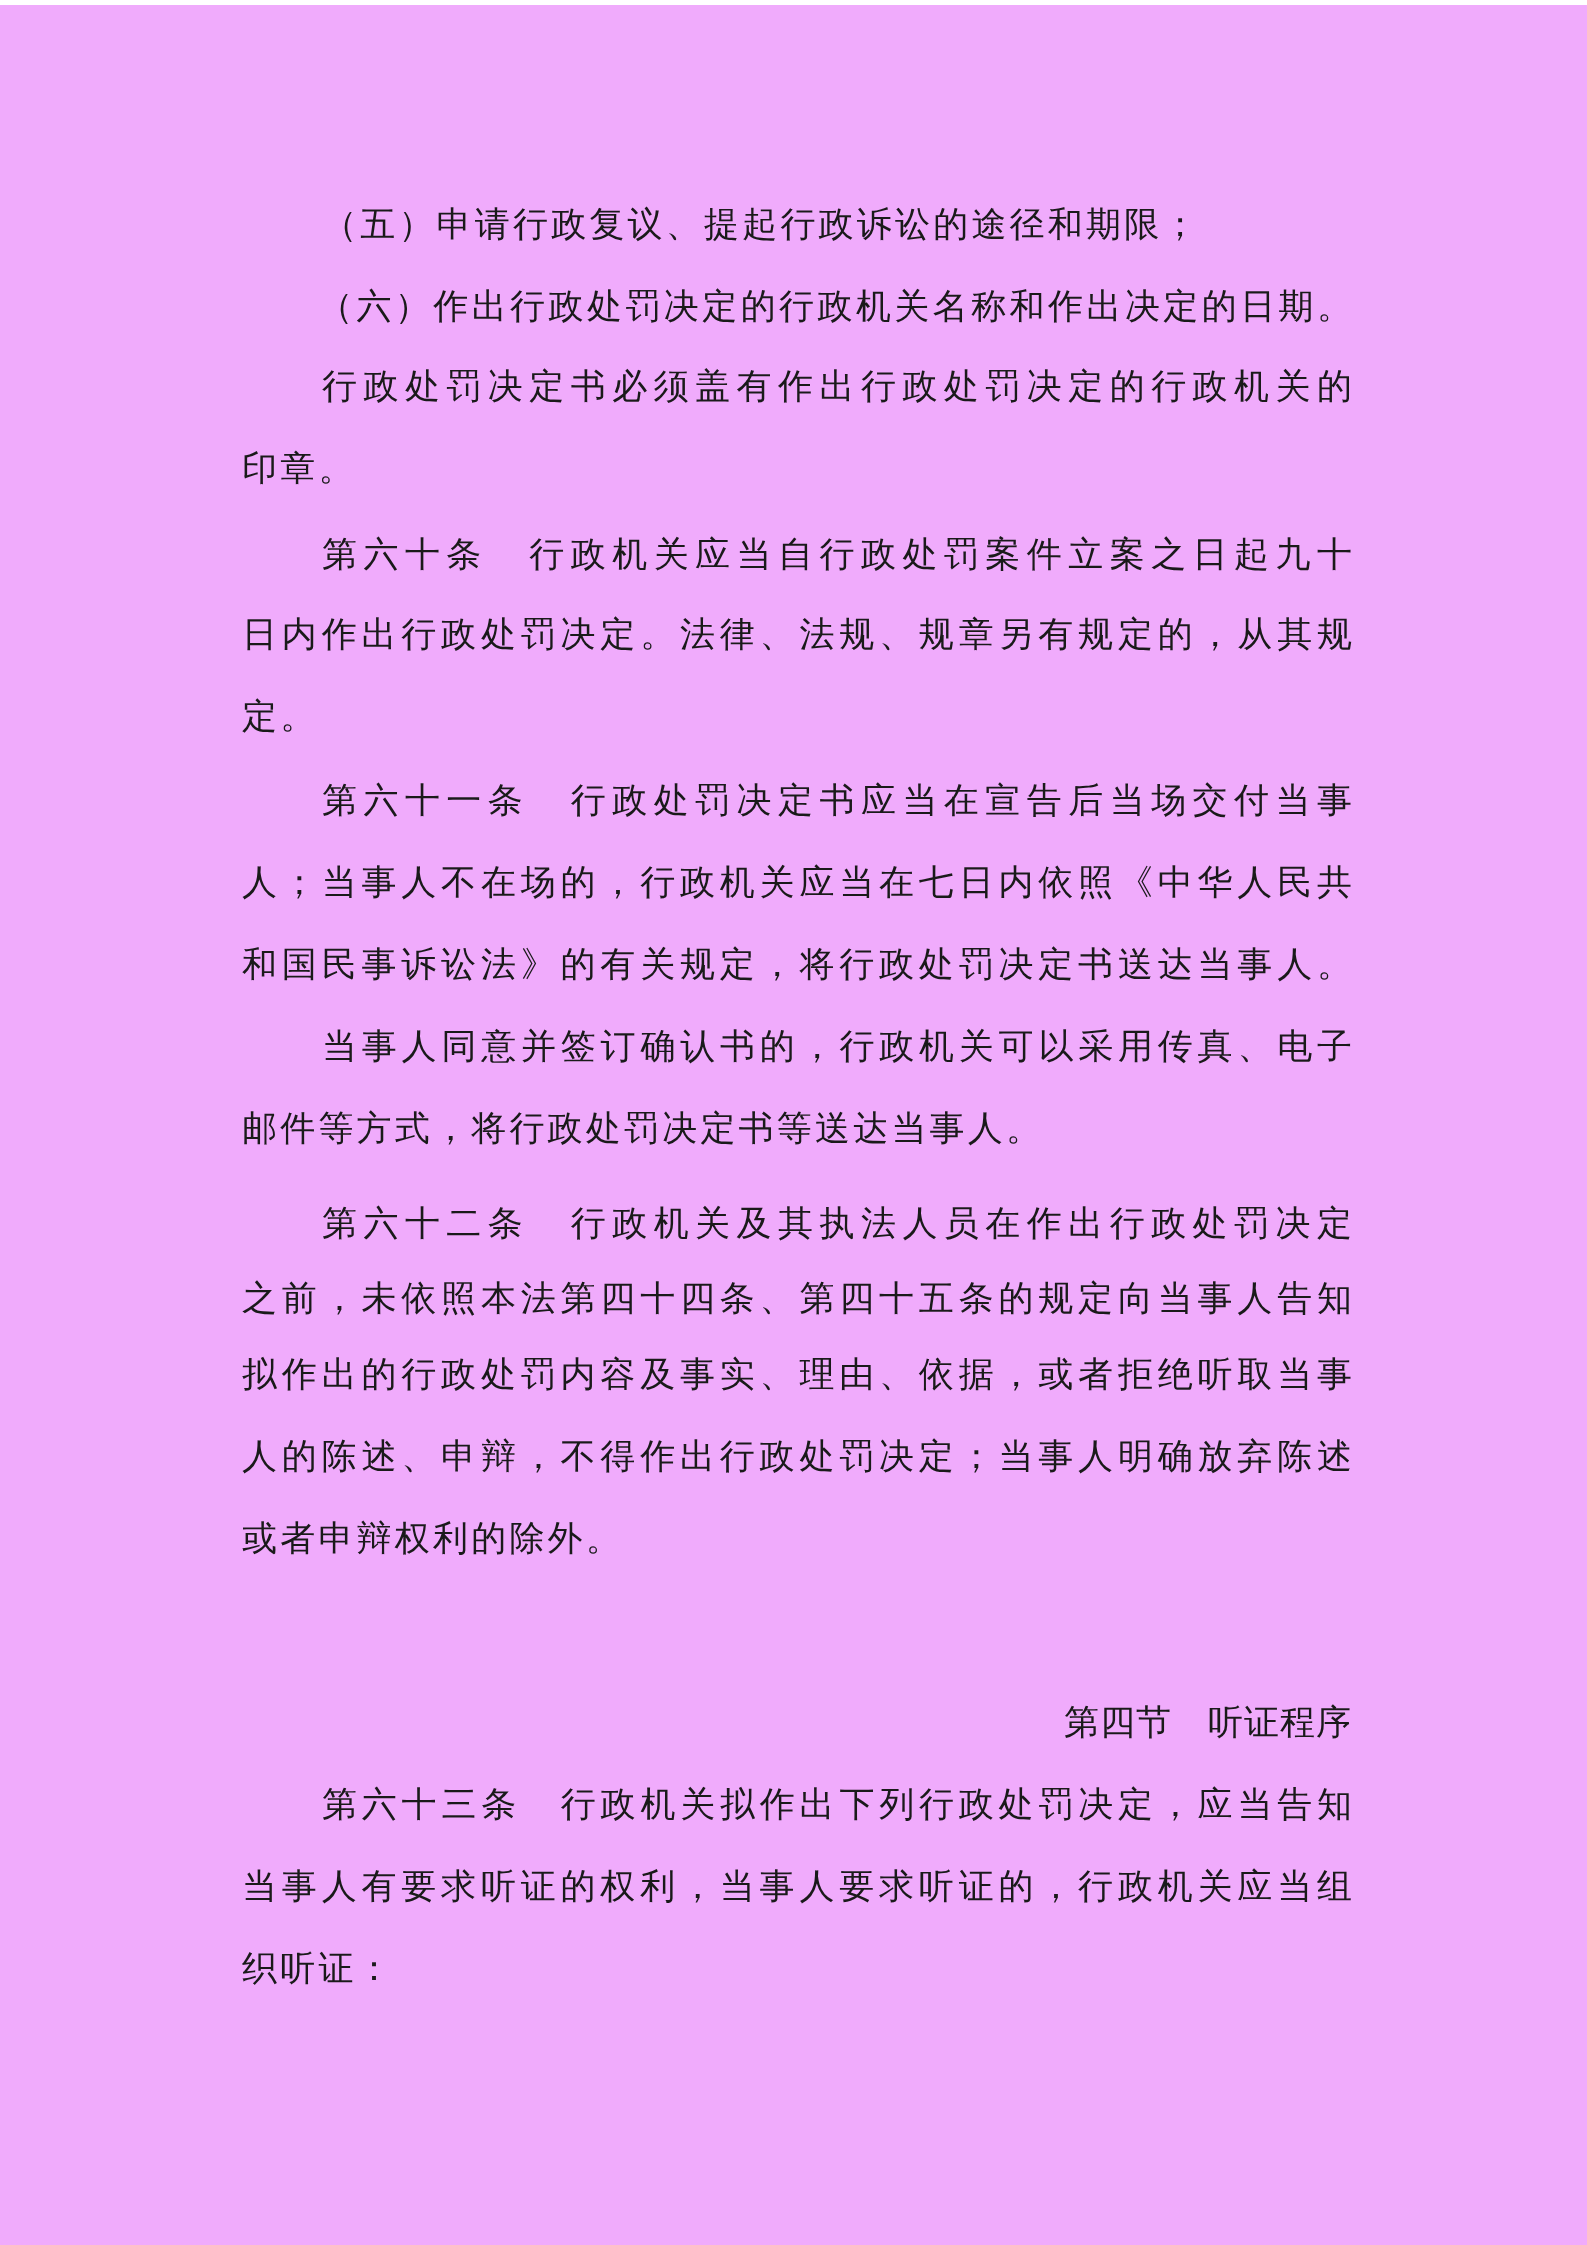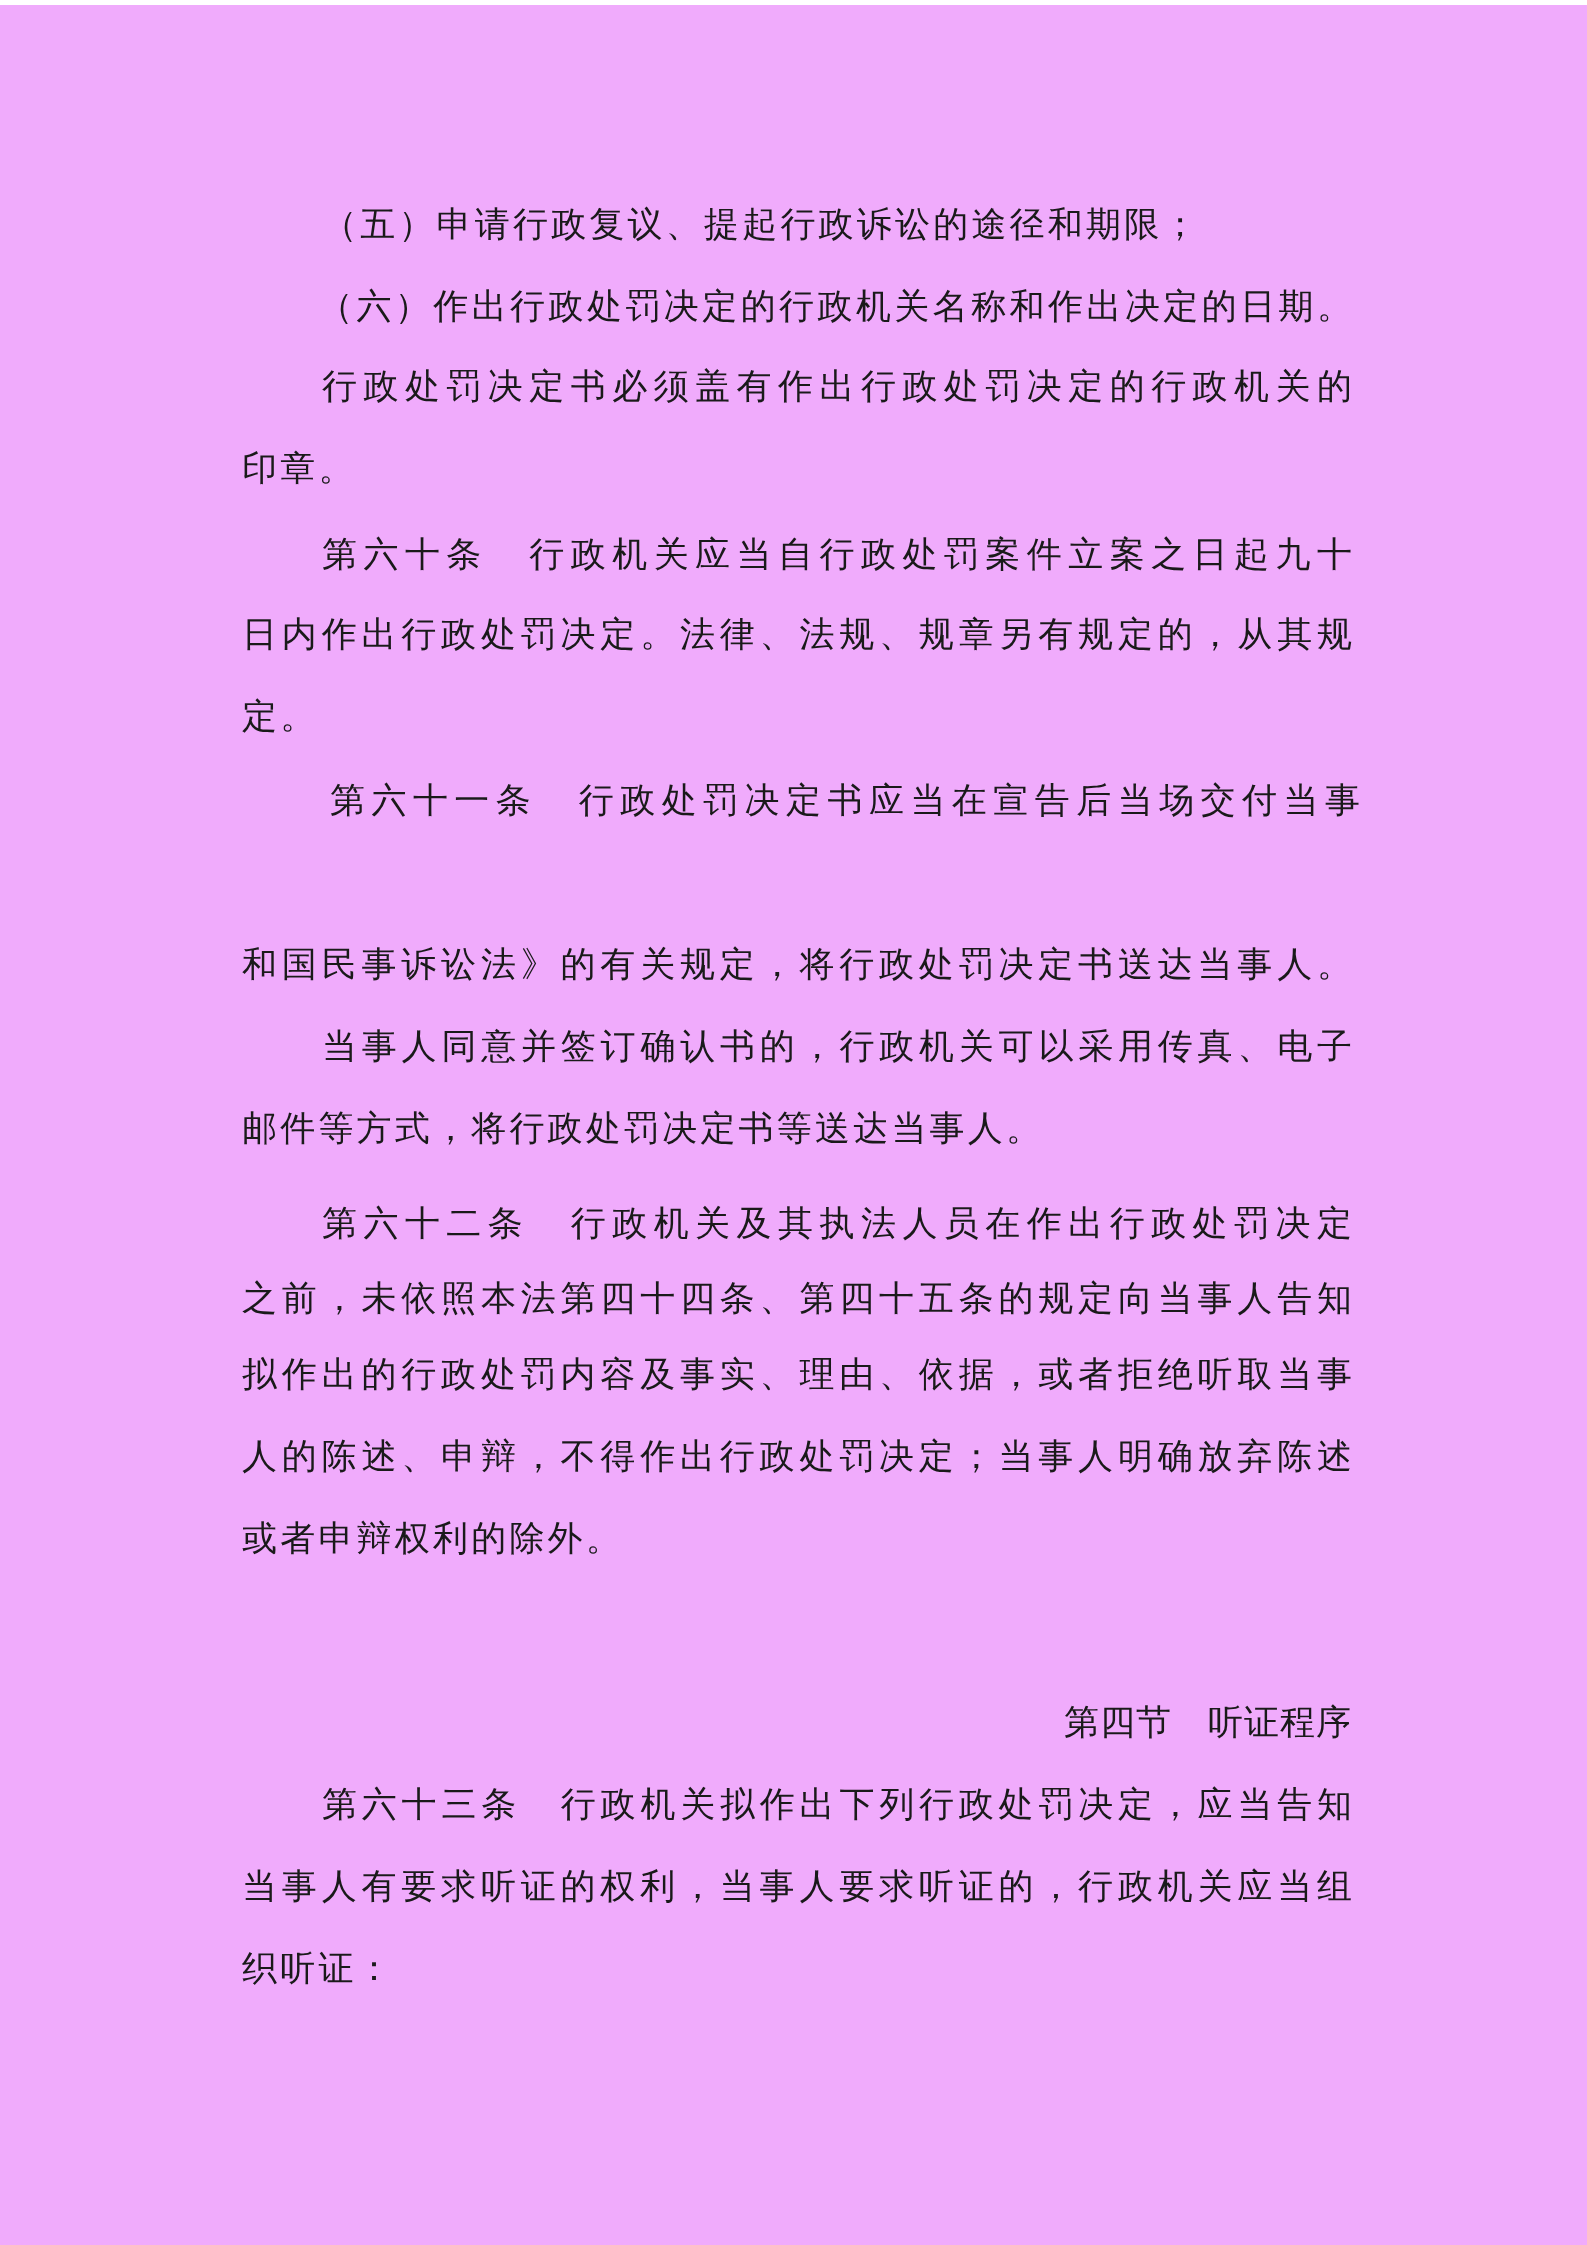--- a/index.html
+++ b/index.html
@@ -32,21 +32,22 @@
 
   <div class="line indent justify" style="top:278px; left:318px; width:1034px;">（六）作出行政处罚决定的行政机关名称和作出决定的日期。</div>
 
   <div class="line indent justify" style="top:358px;">行政处罚决定书必须盖有作出行政处罚决定的行政机关的</div>
   <div class="line" style="top:440px;">印章。</div>
 
   <div class="line indent justify" style="top:526px;">第六十条　行政机关应当自行政处罚案件立案之日起九十</div>
   <div class="line justify" style="top:606px;">日内作出行政处罚决定。法律、法规、规章另有规定的，从其规</div>
   <div class="line" style="top:688px;">定。</div>
 
-  <div class="line indent justify" style="top:772px;margin-left:8px;">第六十一条　行政处罚决定书应当在宣告后当场交付当事</div>
+  <div class="line indent justify" style="top:772px;">第六十一条　行政处罚决定书应当在宣告后当场交付当事</div>
+  <div class="line justify" style="top:854px;">人；当事人不在场的，行政机关应当在七日内依照《中华人民共</div>
   <div class="line justify" style="top:936px;">和国民事诉讼法》的有关规定，将行政处罚决定书送达当事人。</div>
 
   <div class="line indent justify" style="top:1018px;">当事人同意并签订确认书的，行政机关可以采用传真、电子</div>
   <div class="line" style="top:1100px;">邮件等方式，将行政处罚决定书等送达当事人。</div>
 
   <div class="line indent justify" style="top:1182px;margin-top:13px;">第六十二条　行政机关及其执法人员在作出行政处罚决定</div>
   <div class="line justify" style="top:1264px;margin-top:6px;">之前，未依照本法第四十四条、第四十五条的规定向当事人告知</div>
   <div class="line justify" style="top:1346px;">拟作出的行政处罚内容及事实、理由、依据，或者拒绝听取当事</div>
   <div class="line justify" style="top:1428px;">人的陈述、申辩，不得作出行政处罚决定；当事人明确放弃陈述</div>
   <div class="line" style="top:1510px;">或者申辩权利的除外。</div>

